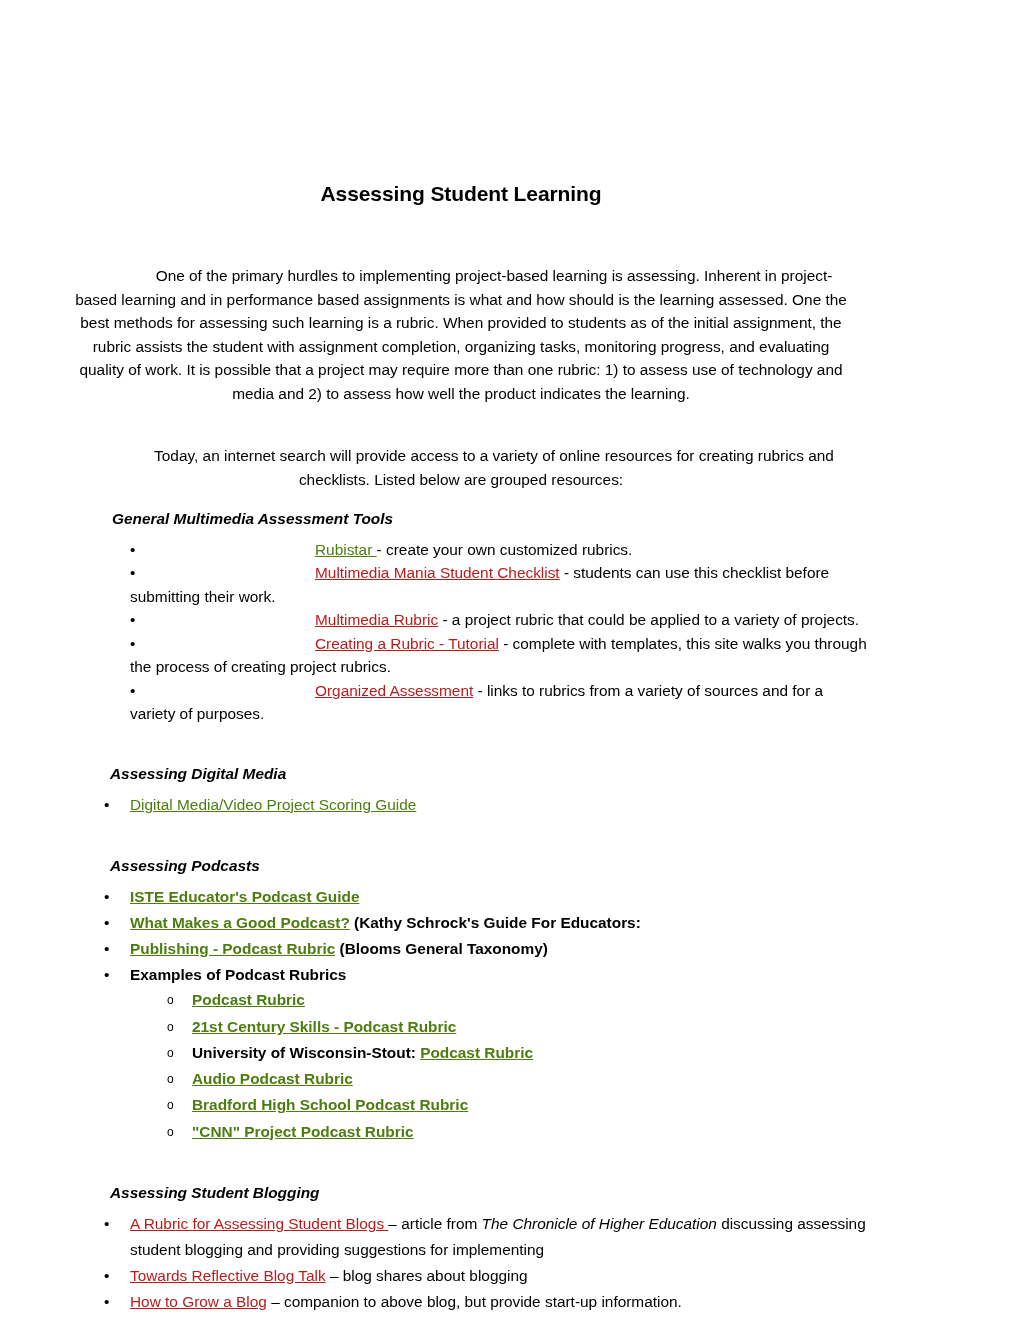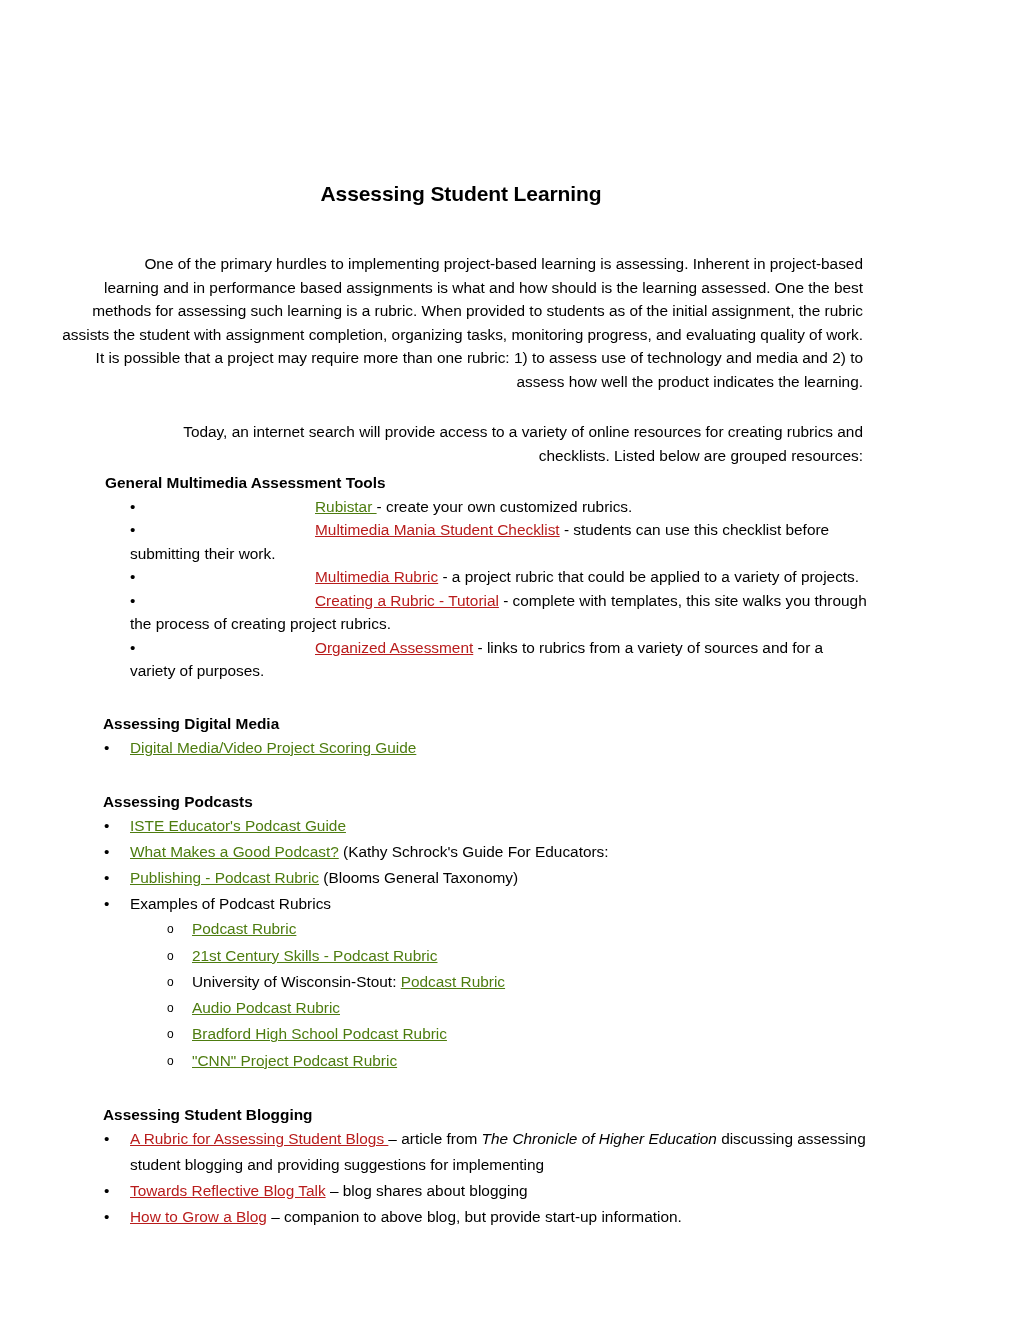--- a/index.html
+++ b/index.html
@@ -30,32 +30,33 @@
     margin: 0;
     padding-top: 182px;
     letter-spacing: -0.1px;
   }
   .body-block {
     margin: 0 55px 0 55px;
     font-size: 15.4px;
     line-height: 23.5px;
   }
   .para {
-    margin: 4px;
+    margin: 16px;
     text-indent: 66px;
-    text-align: right;
+    text-align: center;
   }
   .p1 { padding-top: 42px; }
   .p2 { padding-top: 23px; }
 
   .sec-head {
     font-weight: bold;
     font-size: 15.4px;
     line-height: 23.5px;
-    margin: 0;
+    margin: 7px;
+    font-style: italic;
   }
   .sec-head.indent-1 { padding-left: 50px; }
   .sec-head.indent-0 { padding-left: 48px; }
 
   
   ul.wide, ul.narrow, ul.sub {
     list-style: none;
     margin: 0;
     padding: 0;
   }
@@ -110,21 +111,21 @@
   }
 
   .link {
     color: #b91c1c;
     text-decoration: underline;
   }
   .link-black {
     color: #4d7c0f;
     text-decoration: underline;
   }
-  .bold { font-weight: normal; }
+  .bold { font-weight: bold; }
   .ital { font-style: italic; }
   .spacer-md { height: 29px; }
 
   .footer-note {
     position: absolute;
     left: 55px;
     top: 1221px;
     font-size: 13.4px;
     line-height: 18px;
     color: #000;

